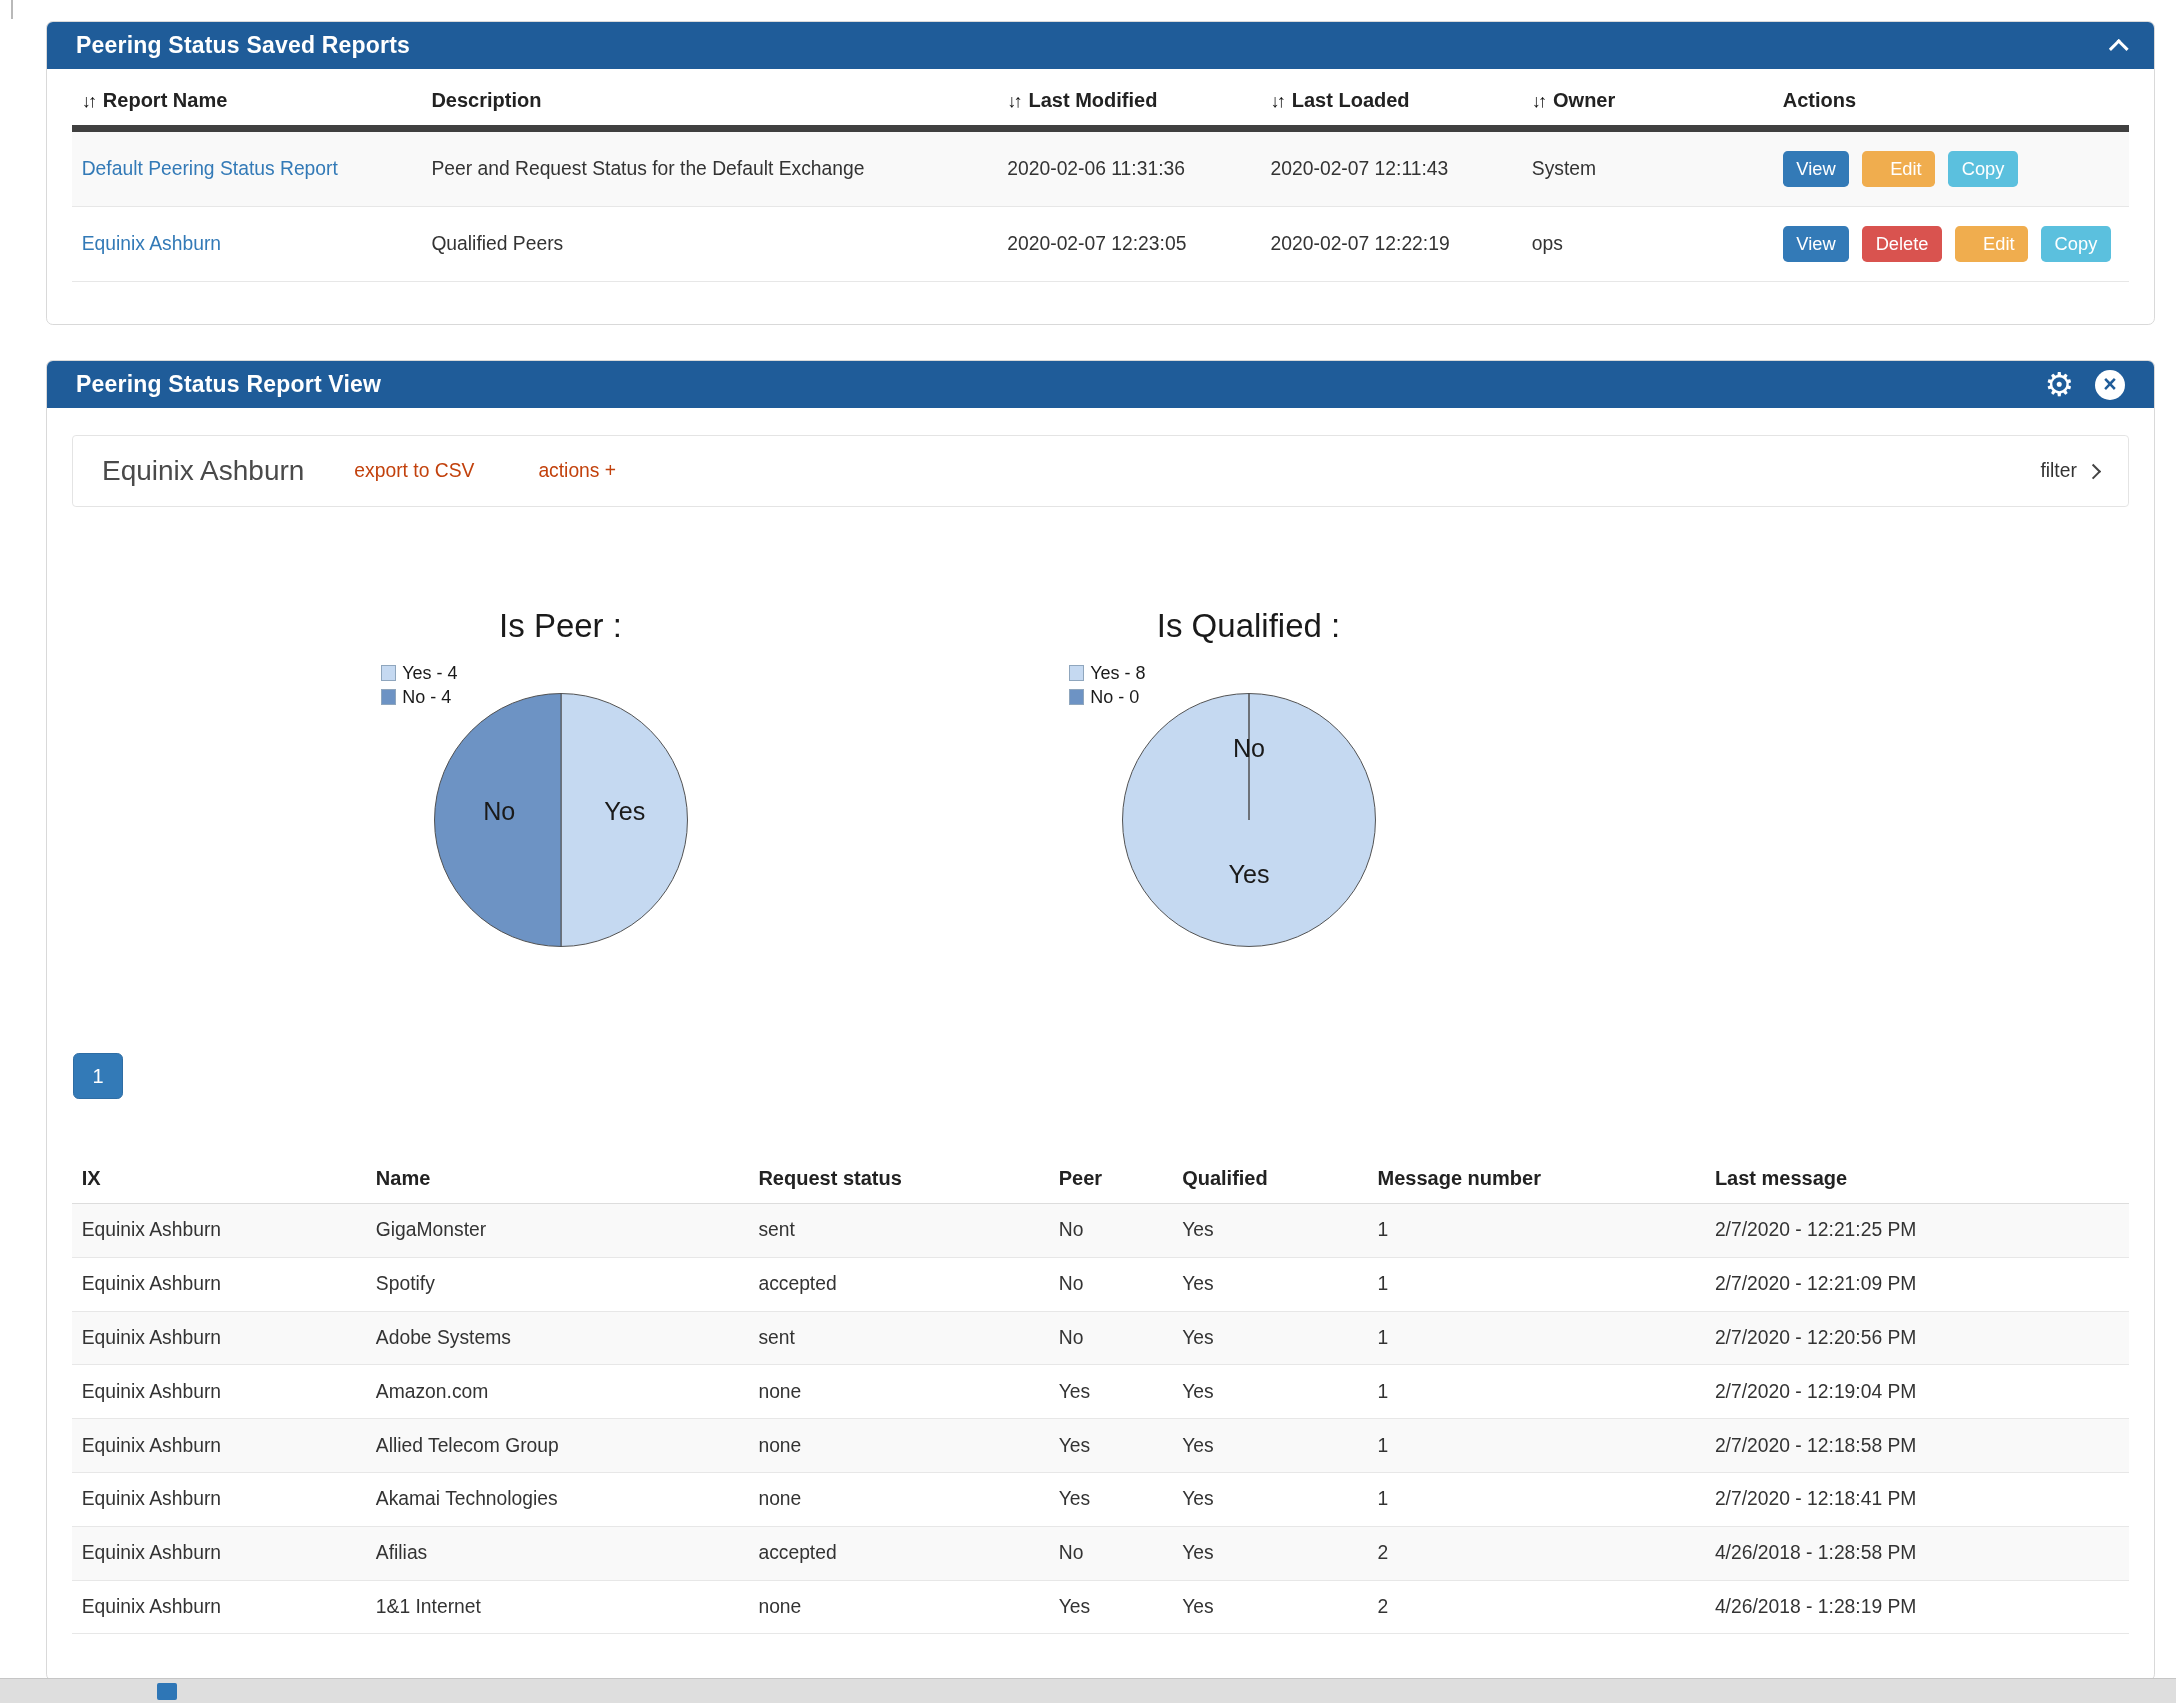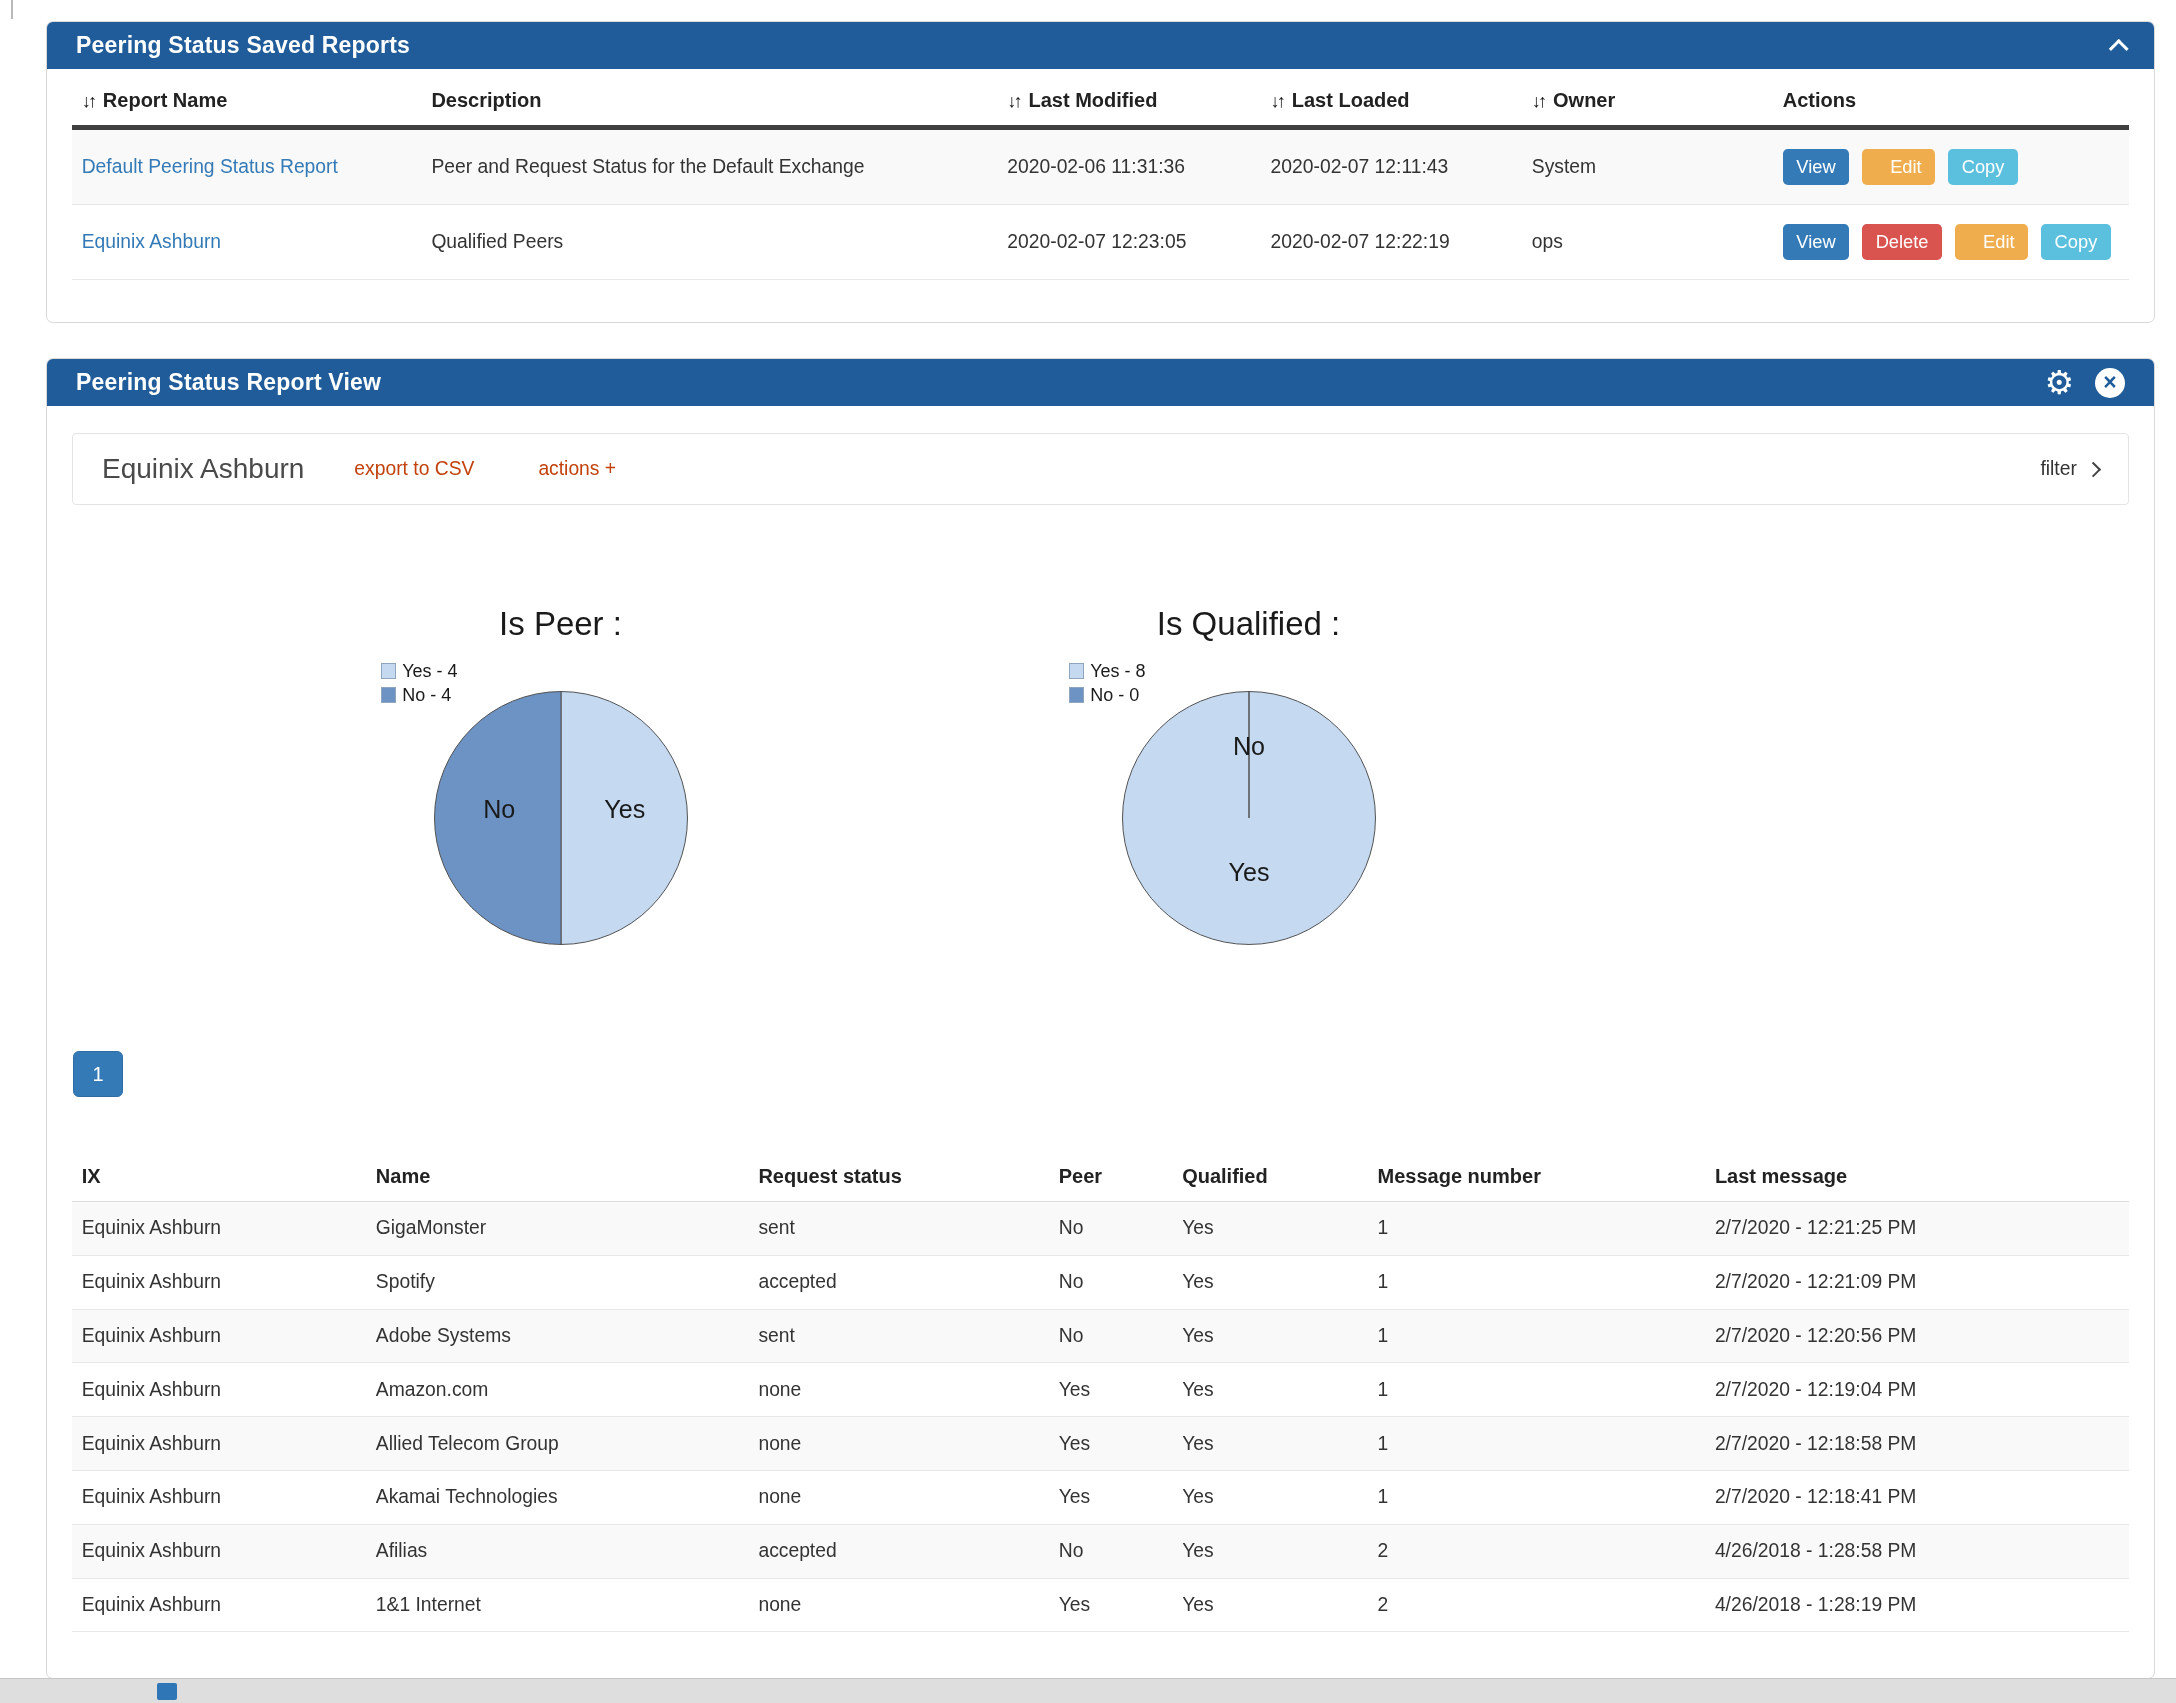--- a/index.html
+++ b/index.html
@@ -26,21 +26,21 @@
   .header-icons{display:flex;align-items:center;gap:21px;}
   .chevron-up{display:inline-block;width:13.5px;height:13.5px;border-top:3.9px solid #fff;border-left:3.9px solid #fff;transform:rotate(45deg) translate(1.9px,1.9px);cursor:pointer;}
   .gear-icon{font-size:33px;line-height:1;cursor:pointer;}
   .close-icon{width:30px;height:30px;border-radius:50%;background:#fff;display:flex;align-items:center;justify-content:center;cursor:pointer;}
   .close-x{color:var(--panel-header-bg);font-weight:bold;font-size:23px;line-height:1;}
 
   
   .panel-body-1{padding:7.7px 25px 42px;}
   table{border-collapse:collapse;width:100%;}
   .reports-table{font-size:19.3px;}
-  .reports-table th{ text-align:left;font-size:20px;font-weight:bold;padding:12.6px 9.7px;border-bottom:5px solid #404040;color:#222;white-space:nowrap;}
+  .reports-table th{ text-align:left;font-size:20px;font-weight:bold;padding:12.6px 9.7px;border-bottom:7px solid #404040;color:#222;white-space:nowrap;}
   .reports-table td{padding:19.3px 9.7px;border-bottom:1px solid #e7e7e7;vertical-align:middle;}
   .reports-table tbody tr:nth-of-type(odd){background:#f9f9f9;}
   .sort-icon{font-weight:bold;font-size:18.3px;letter-spacing:-2.9px;margin-right:8.7px;color:#111;cursor:pointer;}
   a.report-link{color:var(--link);text-decoration:none;cursor:pointer;}
   .btn{display:inline-block;border:none;color:#fff;font-family:inherit;font-size:18.3px;padding:7.7px 13.5px;border-radius:4.8px;margin-right:7.7px;cursor:pointer;line-height:1.1;}
   .btn-view{background:var(--btn-view);}
   .btn-edit{background:var(--btn-edit);padding-left:28px;}
   .btn-copy{background:var(--btn-copy);}
   .btn-delete{background:var(--btn-delete);}
 

